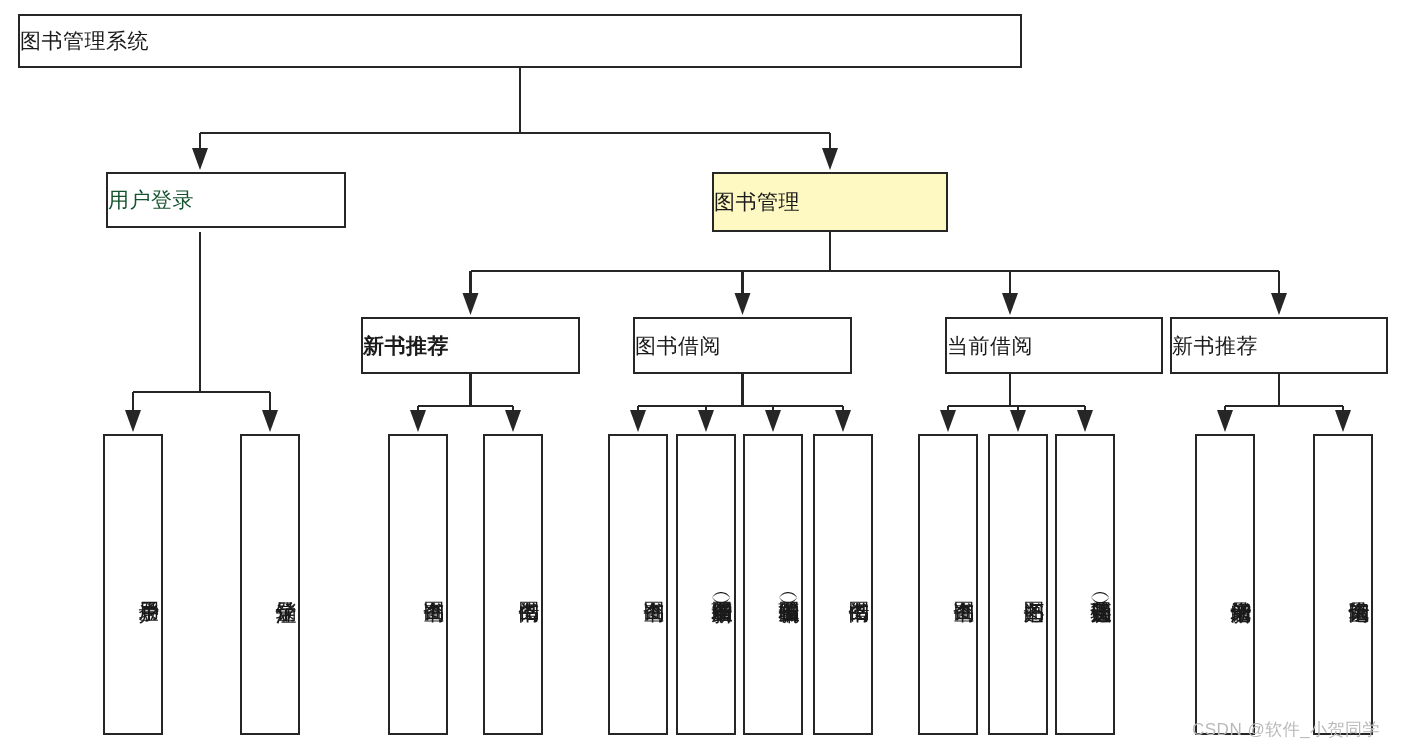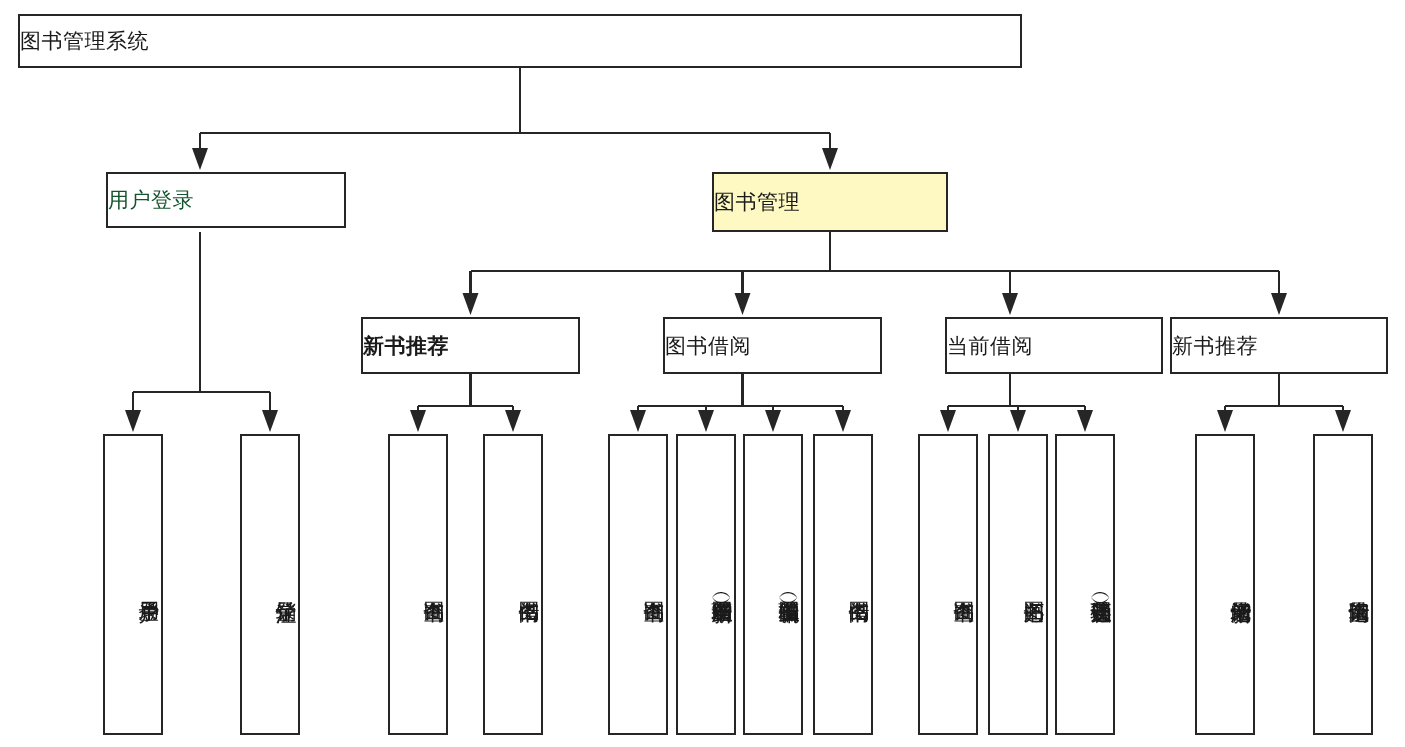--- a/index.html
+++ b/index.html
@@ -145,21 +145,21 @@
       </div>
       <div class="node horizontal" style="left: 80px; top: 172px; width: 240px; height: 56px; border-color: rgb(38, 38, 38); background: rgb(255, 255, 255); color: #14532d; margin-left: 26px;">
         <span class="hlabel">用户登录</span>
       </div>
       <div class="node horizontal" style="left: 712px; top: 172px; width: 236px; height: 60px; border-color: rgb(38, 38, 38); background: #fef9c3; color: rgb(26, 26, 26);">
         <span class="hlabel">图书管理</span>
       </div>
       <div class="node horizontal" style="left: 361px; top: 317px; width: 219px; height: 57px; border-color: rgb(38, 38, 38); background: rgb(255, 255, 255); color: rgb(26, 26, 26); font-weight: bold;">
         <span class="hlabel">新书推荐</span>
       </div>
-      <div class="node horizontal" style="left: 633px; top: 317px; width: 219px; height: 57px; border-color: rgb(38, 38, 38); background: rgb(255, 255, 255); color: rgb(26, 26, 26); margin-left: 30px;">
+      <div class="node horizontal" style="left: 633px; top: 317px; width: 219px; height: 57px; border-color: rgb(38, 38, 38); background: rgb(255, 255, 255); color: rgb(26, 26, 26);">
         <span class="hlabel">图书借阅</span>
       </div>
       <div class="node horizontal" style="left: 901px; top: 317px; width: 218px; height: 57px; border-color: rgb(38, 38, 38); background: rgb(255, 255, 255); color: rgb(26, 26, 26); margin-left: 44px;">
         <span class="hlabel">当前借阅</span>
       </div>
       <div class="node horizontal" style="left: 1170px; top: 317px; width: 218px; height: 57px; border-color: rgb(38, 38, 38); background: rgb(255, 255, 255); color: rgb(26, 26, 26);">
         <span class="hlabel">新书推荐</span>
       </div>
       <div class="node vertical" style="left: 103px; top: 434px; width: 60px; height: 301px; border-color: rgb(38, 38, 38); background: rgb(255, 255, 255); color: rgb(26, 26, 26);">
         <span class="vlabel">用户登录</span>
@@ -194,13 +194,14 @@
       <div class="node vertical" style="left: 1055px; top: 434px; width: 60px; height: 301px; border-color: rgb(38, 38, 38); background: rgb(255, 255, 255); color: rgb(26, 26, 26);">
         <span class="vlabel">确认归还（管理员）</span>
       </div>
       <div class="node vertical" style="left: 1195px; top: 434px; width: 60px; height: 301px; border-color: rgb(38, 38, 38); background: rgb(255, 255, 255); color: rgb(26, 26, 26);">
         <span class="vlabel">新增借阅记录</span>
       </div>
       <div class="node vertical" style="left: 1313px; top: 434px; width: 60px; height: 301px; border-color: rgb(38, 38, 38); background: rgb(255, 255, 255); color: rgb(26, 26, 26);">
         <span class="vlabel">查询借阅记录</span>
       </div>
     </div>
+  <div class="watermark" style="left: 1192px; top: 718px;">CSDN @软件_小贺同学</div>
 </div>
 
 </body></html>

